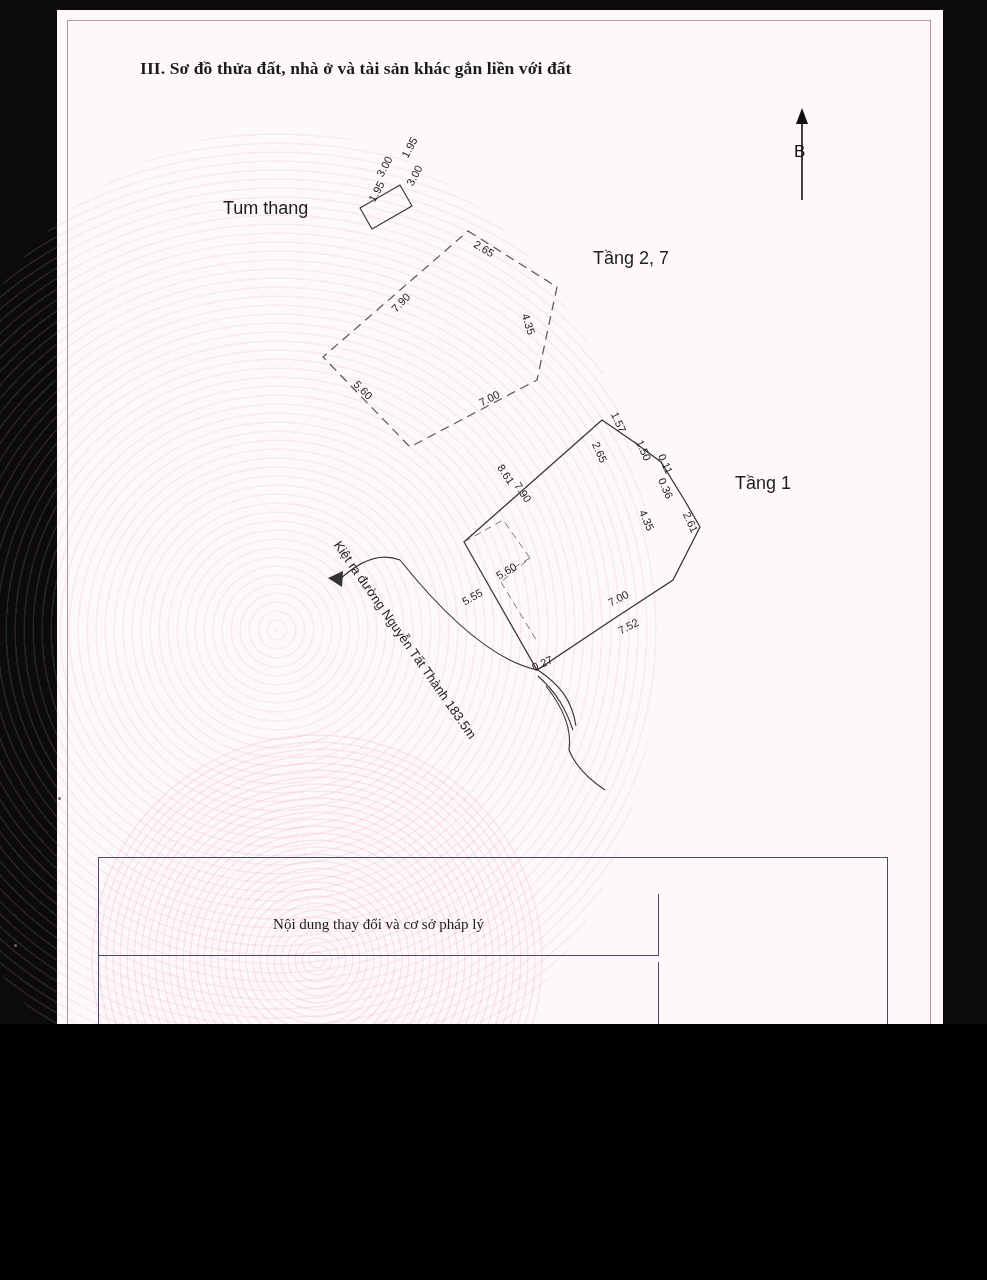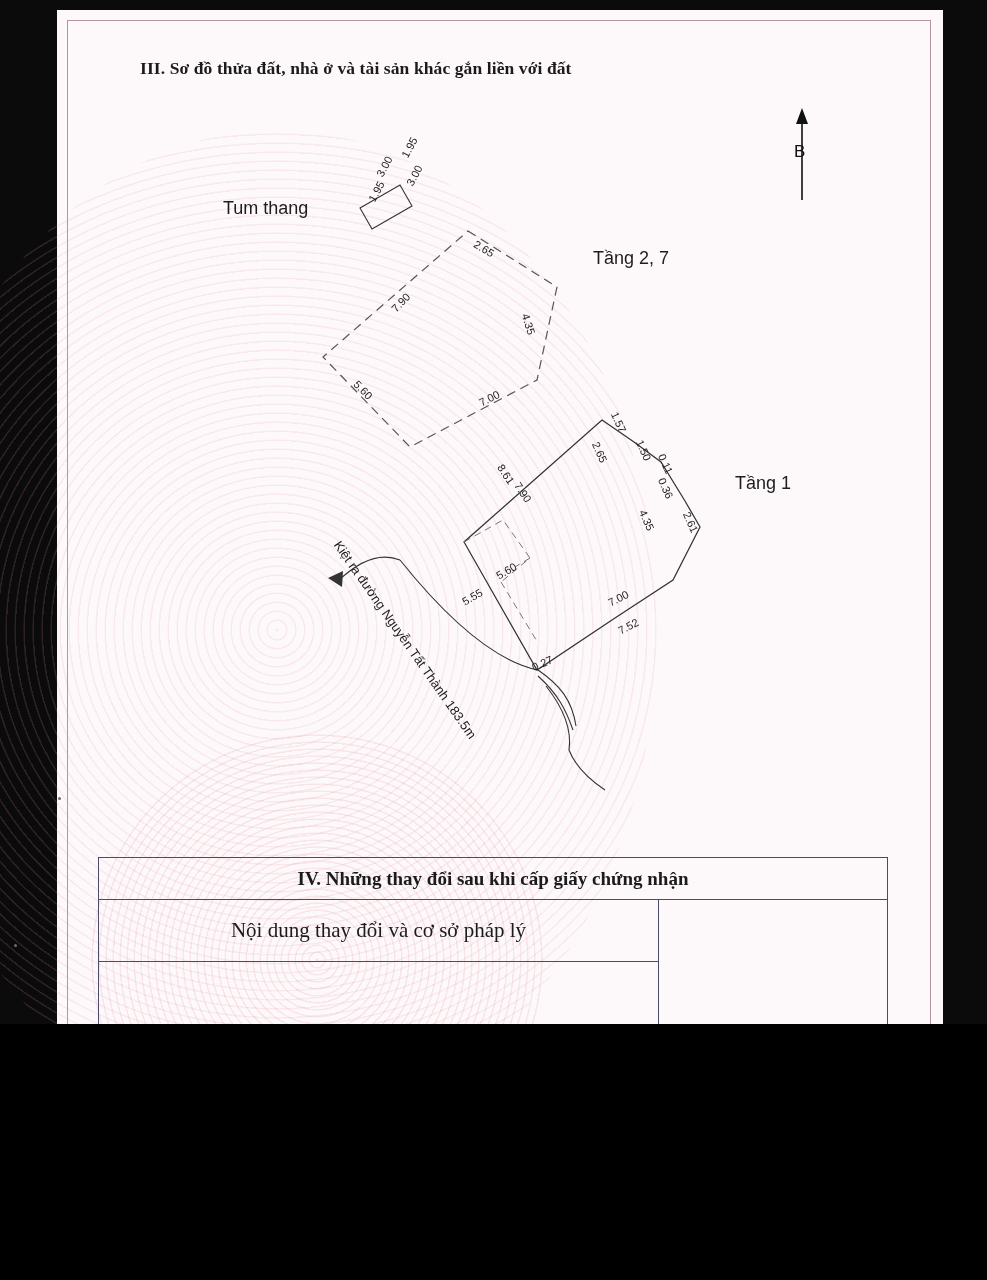--- a/index.html
+++ b/index.html
@@ -125,27 +125,27 @@
     width: 100%; height: 42px;
     border-bottom: 1.5px solid #4a4a6a;
     box-sizing: border-box;
     display: flex; align-items: center; justify-content: center;
     font-size: 19px;
     font-weight: bold;
     color: #1b1b1b;
   }
   .tbl-head-left {
     position: absolute;
-    left: 0; top: 42px;
+    left: 0; top: 36px;
     width: 560px; height: 62px;
     border-bottom: 1.5px solid #4a4a6a;
     border-right: 1.5px solid #4a4a6a;
     box-sizing: border-box;
     display: flex; align-items: center; justify-content: center;
-    font-size: 21px;
+    font-size: 15px;
     color: #1b1b1b;
     text-align: center;
   }
   .tbl-head-right {
     position: absolute;
     left: 560px; top: 42px;
     width: 230px; height: 62px;
     border-bottom: 1.5px solid #4a4a6a;
     box-sizing: border-box;
     display: flex; align-items: center; justify-content: center;
@@ -270,21 +270,20 @@
     <div class="lbl dim" style="left:546px; top:508px; transform: rotate(-28deg); transform-origin: left top;">7.00</div>
     <div class="lbl dim" style="left:556px; top:536px; transform: rotate(-28deg); transform-origin: left top;">7.52</div>
     <div class="lbl dim" style="left:445px; top:372px; transform: rotate(56deg); transform-origin: left top;">8.61</div>
     <div class="lbl dim" style="left:462px; top:390px; transform: rotate(56deg); transform-origin: left top;">7.90</div>
     <div class="lbl dim" style="left:434px; top:481px; transform: rotate(-30deg); transform-origin: left top;">5.60</div>
     <div class="lbl dim" style="left:400px; top:507px; transform: rotate(-30deg); transform-origin: left top;">5.55</div>
     <div class="lbl dim" style="left:470px; top:572px; transform: rotate(-24deg); transform-origin: left top;">0.27</div>
   </div>
 
   <div class="tbl">
-    <div class="tbl-title">IV. Những thay đổi sau khi cấp giấy chứng nhận</div>
 
     <div class="tbl-head-left">Nội dung thay đổi và cơ sở pháp lý</div>
 
 
     <div class="tbl-body-left"></div>
     <div class="tbl-body-right"></div>
   </div>
 
 </div>
 

